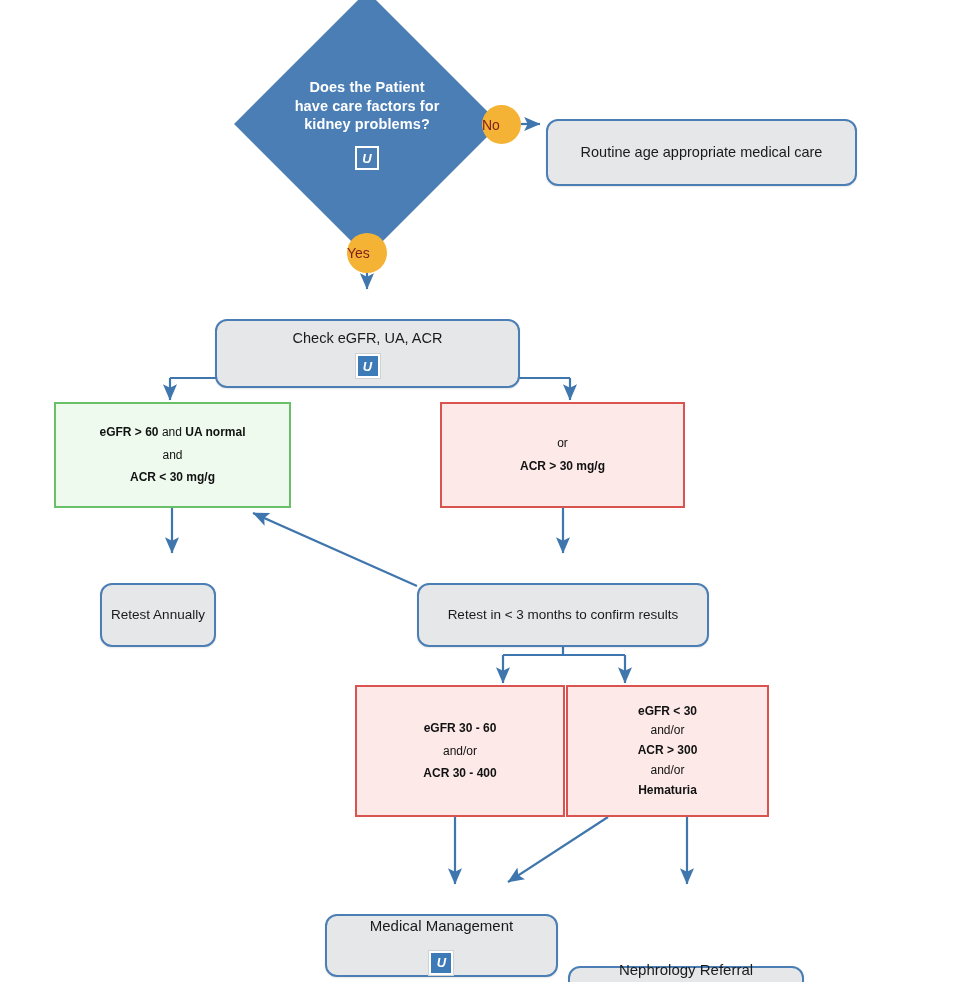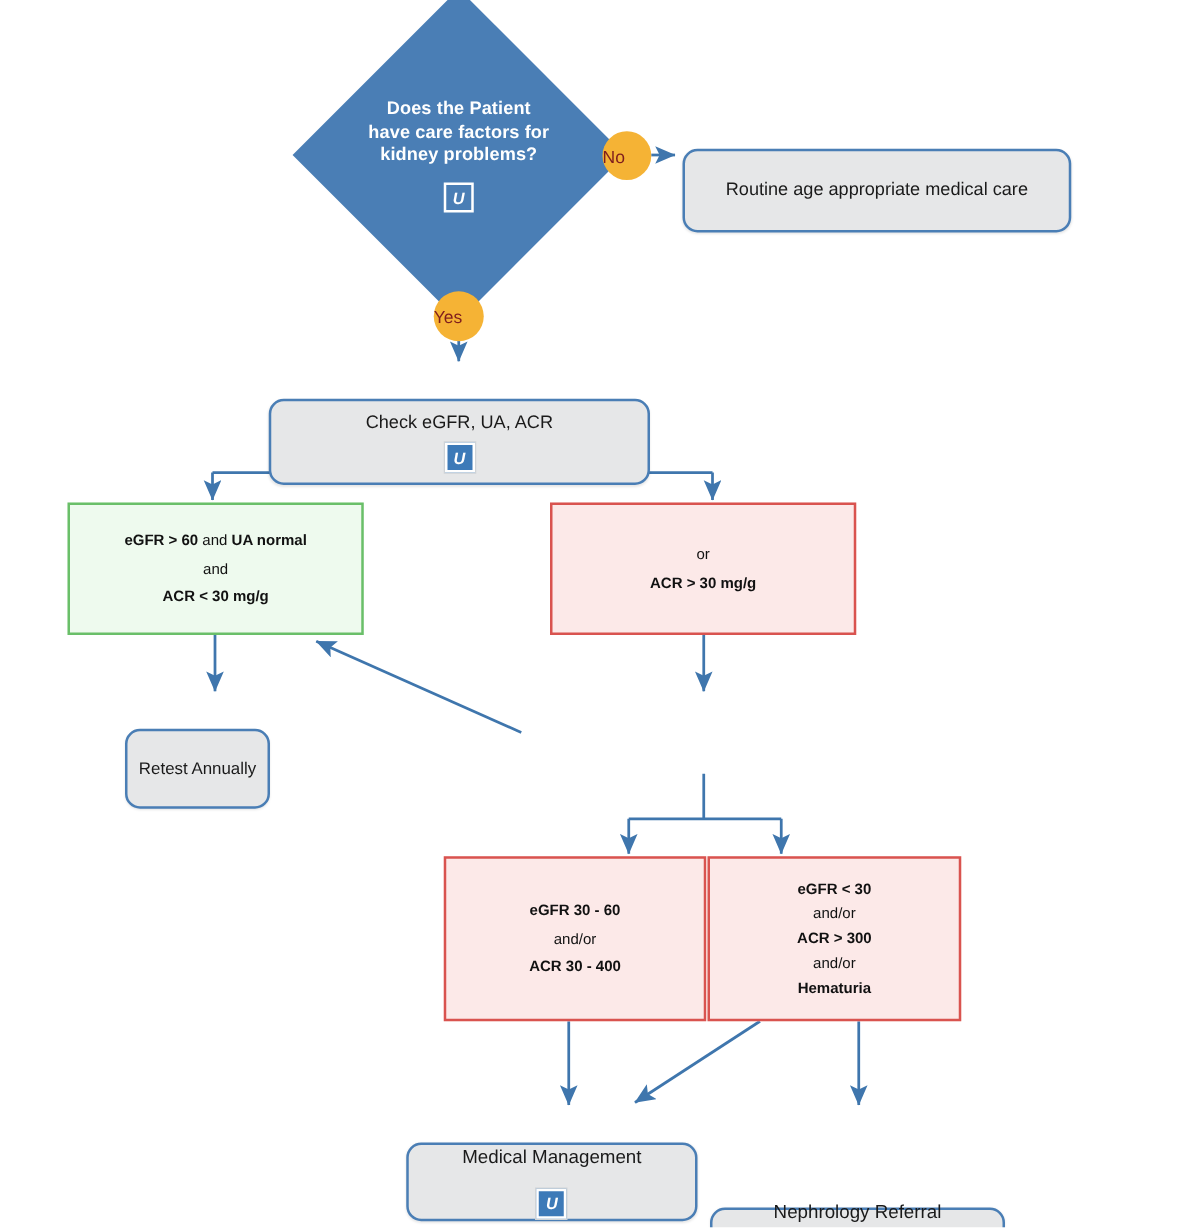--- a/index.html
+++ b/index.html
@@ -213,20 +213,23 @@
 
   <div class="node crit red" style="left:440px; top:402px; width:245px; height:106px;">
     <span class="ln n">or</span>
     <span class="ln b">ACR &gt; 30 mg/g</span>
   </div>
 
   <div class="node proc" style="left:100px; top:555px; width:116px; height:64px; font-size:13.5px;">
     <span>Retest Annually</span>
   </div>
 
+  <div class="node proc" style="left:417px; top:555px; width:292px; height:64px; font-size:13.5px;">
+    <span>Retest in &lt; 3 months to confirm results</span>
+  </div>
 
   <div class="node crit red" style="left:355px; top:685px; width:210px; height:132px;">
     <span class="ln b">eGFR 30 - 60</span>
     <span class="ln n">and/or</span>
     <span class="ln b">ACR 30 - 400</span>
   </div>
 
   <div class="node crit red" style="left:566px; top:685px; width:203px; height:132px; line-height:1.65;">
     <span class="ln b">eGFR &lt; 30</span>
     <span class="ln n">and/or</span>

